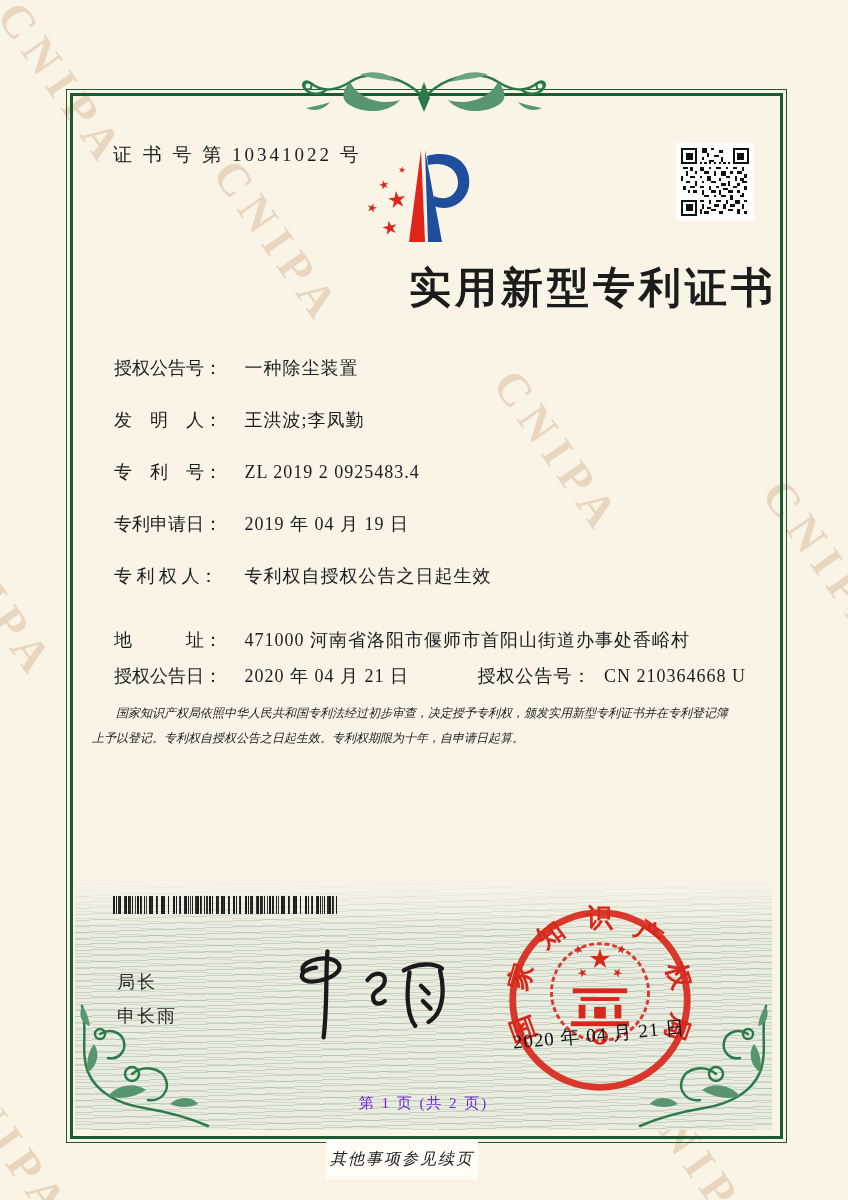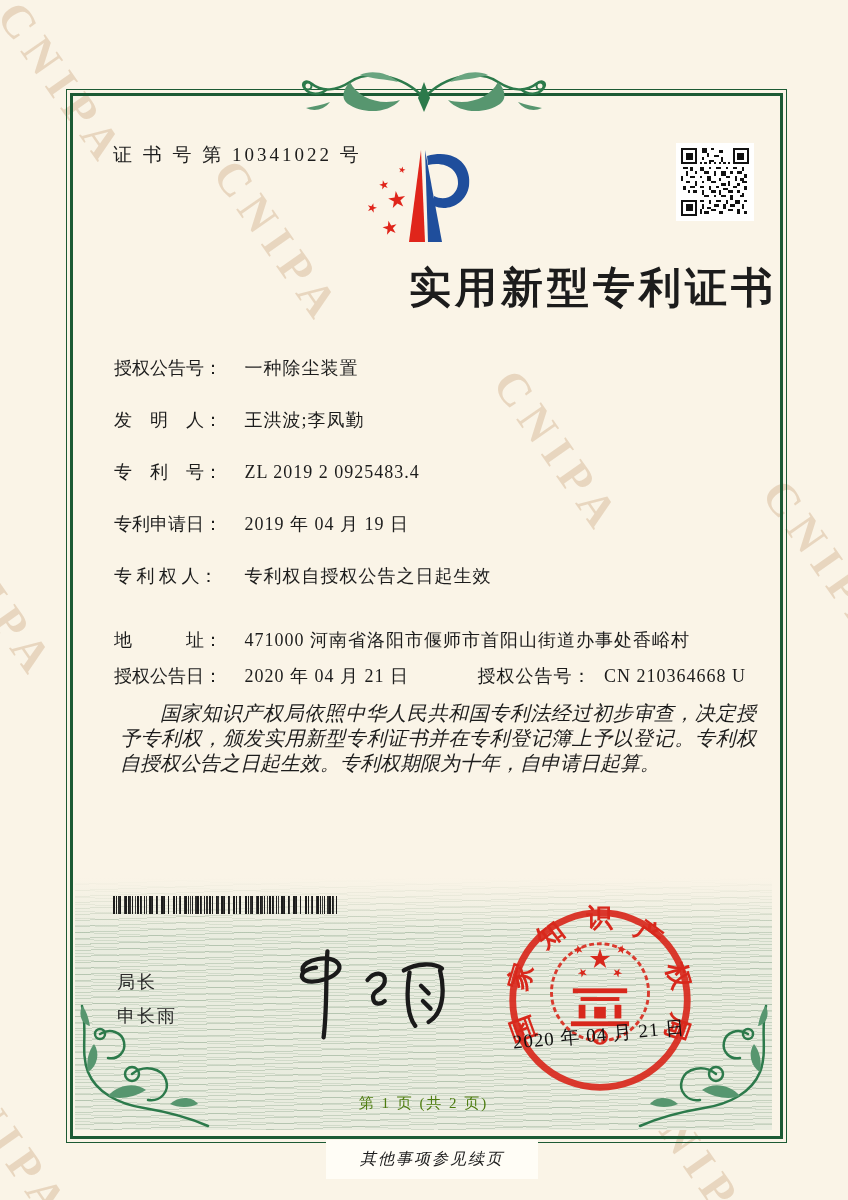--- a/index.html
+++ b/index.html
@@ -27,37 +27,37 @@
   .logo{position:absolute;left:358px;top:146px;width:118px;height:102px;z-index:4;}
   .qrpad{position:absolute;left:676px;top:143px;width:78px;height:78px;background:#fff;z-index:4;}
   .qr{position:absolute;left:5px;top:5px;width:68px;height:68px;}
   .title{position:absolute;left:70px;top:260px;width:707px;text-align:right;font-size:42px;
          font-weight:700;letter-spacing:4px;z-index:4;}
   .fields{position:absolute;left:114px;top:352px;width:640px;font-size:18px;z-index:4;}
   .frow{position:absolute;left:0;white-space:nowrap;}
   .flabel{display:inline-block;min-width:118px;}
   .fvalue{margin-left:8px;letter-spacing:1px;}
   .grant2{margin-left:64px;margin-top:8px;}
-  .paras{position:absolute;left:120px;top:701px;width:636px;font-size:20px;line-height:25px;
+  .paras{position:absolute;left:92px;top:701px;width:636px;font-size:12px;line-height:25px;
          font-style:italic;text-align:justify;z-index:4;}
   .paras p{margin:0;text-indent:2em;}
   .barcode{position:absolute;left:113px;top:896px;width:224px;height:18px;z-index:4;
     background:
       repeating-linear-gradient(90deg,#1b1b1b 0 2px,rgba(0,0,0,0) 2px 3px,#1b1b1b 3px 4px,rgba(0,0,0,0) 4px 7px,#1b1b1b 7px 8px,rgba(0,0,0,0) 8px 12px),
       repeating-linear-gradient(90deg,rgba(27,27,27,.85) 0 1px,rgba(0,0,0,0) 1px 5px,rgba(27,27,27,.9) 5px 7px,rgba(0,0,0,0) 7px 11px);}
   .officer{position:absolute;left:117px;z-index:4;font-family:Liberation Serif, serif;
            font-size:18px;color:#2a2a2a;letter-spacing:2px;}
   .officer.t{top:970px;} .officer.n{top:1004px;}
   .sig{position:absolute;left:240px;top:938px;width:235px;height:105px;z-index:4;}
   .seal{position:absolute;left:503px;top:903px;width:194px;height:194px;z-index:5;}
   .sealdate{position:absolute;left:493px;top:1022px;width:212px;text-align:center;font-size:19px;
             color:#101010;transform:rotate(-5deg);z-index:6;letter-spacing:1px;}
   .pagefoot{position:absolute;left:70px;top:1094px;width:707px;text-align:center;font-size:15px;
-            letter-spacing:2px;z-index:4;color:#4d7c0f;}
-  .cont{position:absolute;left:326px;top:1140px;background:#fffdf6;padding:9px 34px;font-size:16px;
+            letter-spacing:2px;z-index:4;color:#6d28d9;}
+  .cont{position:absolute;left:326px;top:1140px;background:#fffdf6;padding:9px 4px;font-size:16px;
         font-style:italic;letter-spacing:2px;z-index:4;}
 </style>
 </head>
 <body>
 
 <div class="page">
 
   <span class="wm" style="left:30px;top:-8px">CNIPA</span>
   <span class="wm" style="left:246px;top:150px">CNIPA</span>
   <span class="wm" style="left:526px;top:360px">CNIPA</span>

